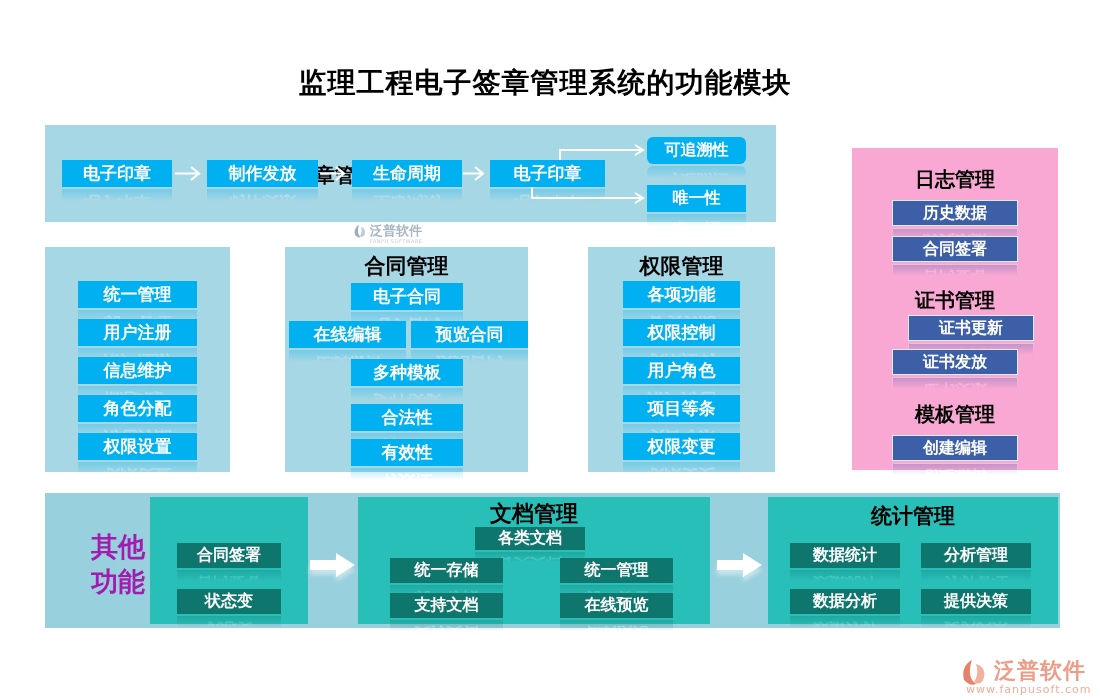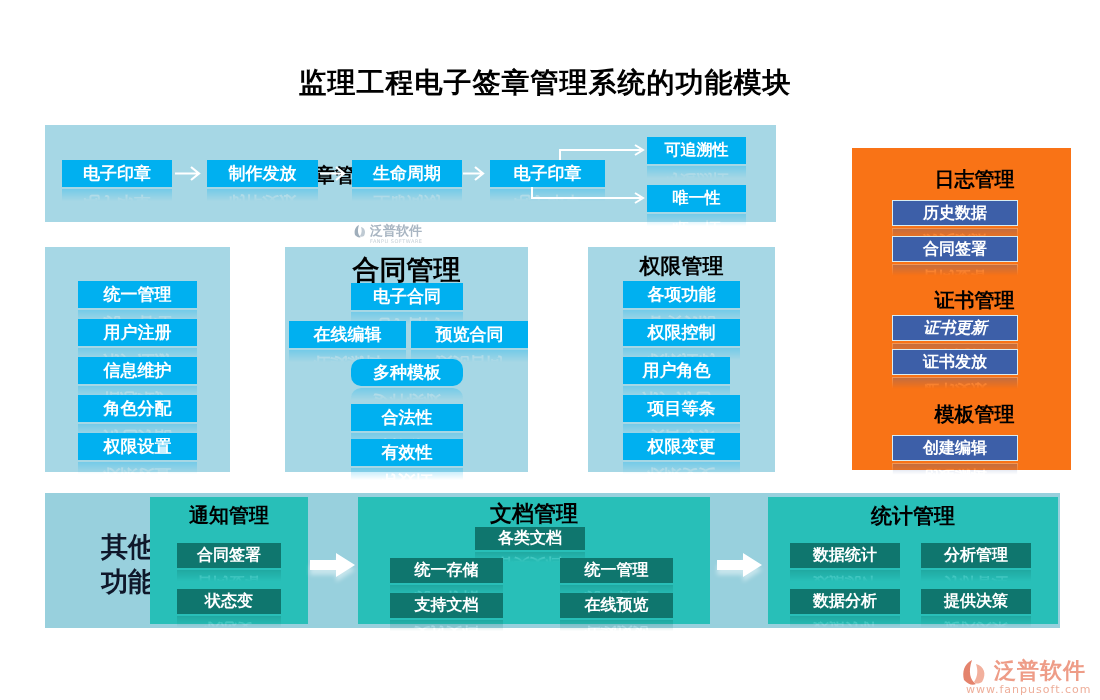--- a/index.html
+++ b/index.html
@@ -2,33 +2,33 @@
 <html><head>
 <meta charset="utf-8">
 <style>
   html,body{margin:0;padding:0;background:#fff;}
   .canvas{position:relative;width:1100px;height:700px;background:#fff;overflow:hidden;
           font-family:"DejaVu Sans","Liberation Sans",sans-serif;}
   .title{position:absolute;top:64px;left:0;width:1090px;text-align:center;
          font-size:28px;font-weight:bold;color:#000;letter-spacing:1px;}
   .panel{position:absolute;background:#a6d7e5;}
   .panel.bottom{background:#98d0dd;}
-  .panel.mint{background:#f97316;padding-left:13px;}
+  .panel.mint{background:#f9a8d4;}
   .hdr{position:absolute;color:#000;font-weight:bold;text-align:center;width:100%;}
   .btn{position:absolute;display:flex;align-items:center;justify-content:center;
        color:#fff;font-weight:bold;white-space:nowrap;
        -webkit-box-reflect:below 2px linear-gradient(transparent 55%, rgba(0,0,0,0.30));}
   .cyan{background:#00b0f0;font-size:17px;height:27px;}
   .navy{background:#3d5fa8;border:1px solid #d9edf2;font-size:16px;height:24px;}
   .indigo{background:#0f766e;font-size:16px;height:25px;}
   .tealbox{position:absolute;background:#28bfb8;}
   .flowarrow{position:absolute;}
   .blockarrow{position:absolute;filter:drop-shadow(0 5px 2px rgba(255,255,255,0.45));}
-  .otherlabel{position:absolute;left:56px;top:36px;width:62px;font-size:27px;line-height:35px;
-              font-weight:bold;color:#0f172a;text-align:left;word-break:break-all;}
+  .otherlabel{position:absolute;left:38px;top:36px;width:62px;font-size:27px;line-height:35px;
+              font-weight:bold;color:#a21caf;text-align:right;word-break:break-all;}
   .wm{position:absolute;left:353px;top:224px;display:flex;align-items:flex-start;opacity:.85;}
   .wm .wmtxt{color:#9aa9b8;font-size:13px;font-weight:bold;line-height:14px;}
   .wm .wmsub{color:#b9c5ce;font-size:5px;letter-spacing:.5px;}
   .logo{position:absolute;left:958px;top:656px;width:140px;height:42px;}
   .logoname{position:absolute;left:36px;top:0;font-size:22px;font-weight:bold;color:#ee9c87;letter-spacing:1px;}
   .logourl{position:absolute;left:8px;top:27px;font-size:11px;color:#eeae9a;letter-spacing:1px;}
 </style>
 </head>
 <body>
 
@@ -46,21 +46,21 @@
     <div class="btn cyan" style="left:162px;top:35px;width:111px;">制作发放</div>
     <svg class="flowarrow" style="left:274px;top:35px;" width="32" height="27" viewBox="0 0 32 27">
       <path d="M1 13.5 H24 M17 7 L25 13.5 L17 20" fill="none" stroke="#fff" stroke-width="2.2"></path>
     </svg>
     <div class="btn cyan" style="left:307px;top:35px;width:110px;">生命周期</div>
     <svg class="flowarrow" style="left:417px;top:35px;" width="28" height="27" viewBox="0 0 28 27">
       <path d="M1 13.5 H20 M13 7 L21 13.5 L13 20" fill="none" stroke="#fff" stroke-width="2.2"></path>
     </svg>
     <div class="btn cyan" style="left:445px;top:35px;width:115px;">电子印章</div>
 
-    <div class="btn cyan" style="left:602px;top:12px;width:99px;font-size:16px;">可追溯性</div>
+    <div class="btn cyan" style="left:602px;top:12px;width:99px;font-size:16px;border-radius:6px;">可追溯性</div>
     <div class="btn cyan" style="left:602px;top:60px;width:99px;font-size:16px;">唯一性</div>
 
     <svg style="position:absolute;left:0;top:0;" width="731" height="97" viewBox="0 0 731 97">
       <path d="M515 35 L515 25 L596 25" fill="none" stroke="#fff" stroke-width="2"></path>
       <path d="M590 20 L598 25 L590 30" fill="none" stroke="#fff" stroke-width="2"></path>
       <path d="M487 62 L487 73 L596 73" fill="none" stroke="#fff" stroke-width="2"></path>
       <path d="M590 68 L598 73 L590 78" fill="none" stroke="#fff" stroke-width="2"></path>
     </svg>
   </div>
 
@@ -77,56 +77,55 @@
 
   <div class="panel" style="left:45px;top:247px;width:185px;height:225px;">
     <div class="btn cyan" style="left:33px;top:34px;width:119px;">统一管理</div>
     <div class="btn cyan" style="left:33px;top:72px;width:119px;">用户注册</div>
     <div class="btn cyan" style="left:33px;top:110px;width:119px;">信息维护</div>
     <div class="btn cyan" style="left:33px;top:148px;width:119px;">角色分配</div>
     <div class="btn cyan" style="left:33px;top:186px;width:119px;">权限设置</div>
   </div>
 
   <div class="panel" style="left:285px;top:247px;width:243px;height:225px;">
-    <div class="hdr" style="top:5px;font-size:27px;font-family:Liberation Serif, serif;">合同管理</div>
+    <div class="hdr" style="top:5px;font-size:21px;font-family:Liberation Serif, serif;">合同管理</div>
     <div class="btn cyan" style="left:66px;top:36px;width:112px;">电子合同</div>
     <div class="btn cyan" style="left:4px;top:74px;width:117px;">在线编辑</div>
     <div class="btn cyan" style="left:126px;top:74px;width:117px;">预览合同</div>
-    <div class="btn cyan" style="left:66px;top:112px;width:112px;border-radius:10px;">多种模板</div>
+    <div class="btn cyan" style="left:66px;top:112px;width:112px;">多种模板</div>
     <div class="btn cyan" style="left:66px;top:157px;width:112px;">合法性</div>
     <div class="btn cyan" style="left:66px;top:192px;width:112px;">有效性</div>
   </div>
 
   <div class="panel" style="left:588px;top:247px;width:187px;height:225px;">
     <div class="hdr" style="top:5px;font-size:21px;">权限管理</div>
     <div class="btn cyan" style="left:35px;top:34px;width:117px;">各项功能</div>
     <div class="btn cyan" style="left:35px;top:72px;width:117px;">权限控制</div>
-    <div class="btn cyan" style="left:35px;top:110px;width:107px;text-align:center;">用户角色</div>
+    <div class="btn cyan" style="left:35px;top:110px;width:117px;text-align:center;">用户角色</div>
     <div class="btn cyan" style="left:35px;top:148px;width:117px;">项目等条</div>
     <div class="btn cyan" style="left:35px;top:186px;width:117px;">权限变更</div>
   </div>
 
   <div class="panel mint" style="left:852px;top:148px;width:206px;height:322px;">
     <div class="hdr" style="top:18px;font-size:20px;">日志管理</div>
     <div class="btn navy" style="left:40px;top:52px;width:124px;">历史数据</div>
     <div class="btn navy" style="left:40px;top:88px;width:124px;">合同签署</div>
 
     <div class="hdr" style="top:139px;font-size:20px;">证书管理</div>
-    <div class="btn navy" style="left:40px;top:167px;width:124px;font-style:italic;">证书更新</div>
+    <div class="btn navy" style="left:56px;top:167px;width:124px;">证书更新</div>
     <div class="btn navy" style="left:40px;top:201px;width:124px;">证书发放</div>
 
     <div class="hdr" style="top:253px;font-size:20px;">模板管理</div>
     <div class="btn navy" style="left:40px;top:287px;width:124px;">创建编辑</div>
   </div>
 
   <div class="panel bottom" style="left:45px;top:493px;width:1015px;height:135px;">
     <div class="otherlabel">其他功能</div>
 
     <div class="tealbox" style="left:105px;top:4px;width:158px;height:127px;">
-      <div class="hdr" style="top:5px;font-size:20px;">通知管理</div>
       <div class="btn indigo" style="left:27px;top:46px;width:104px;">合同签署</div>
       <div class="btn indigo" style="left:27px;top:92px;width:104px;">状态变</div>
     </div>
 
     <svg class="blockarrow" style="left:265px;top:57px;" width="46" height="30" viewBox="0 0 46 30">
       <polygon points="0,10 26,10 26,3 45,15 26,27 26,20 0,20" fill="#fff"></polygon>
     </svg>
 
     <div class="tealbox" style="left:313px;top:4px;width:352px;height:127px;">
       <div class="hdr" style="top:2px;font-size:22px;">文档管理</div>

